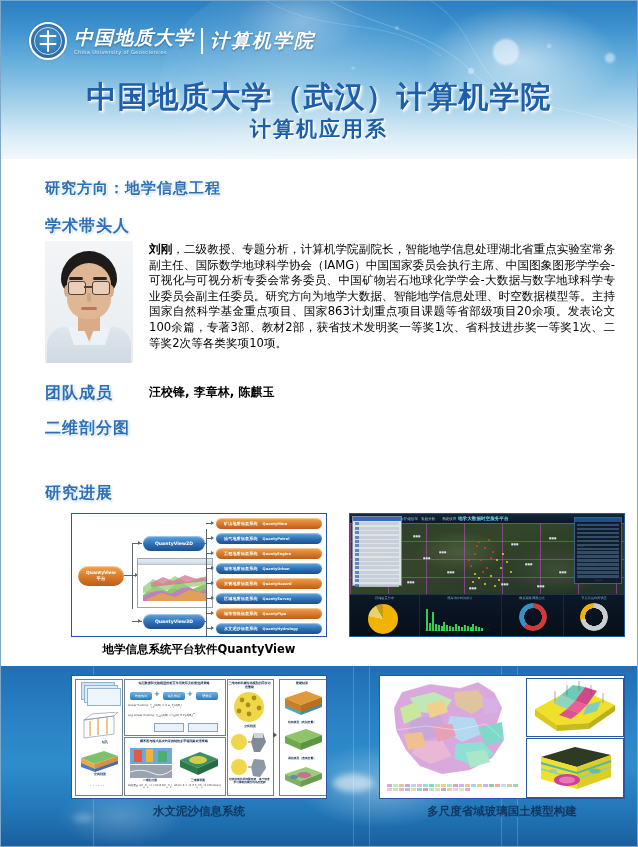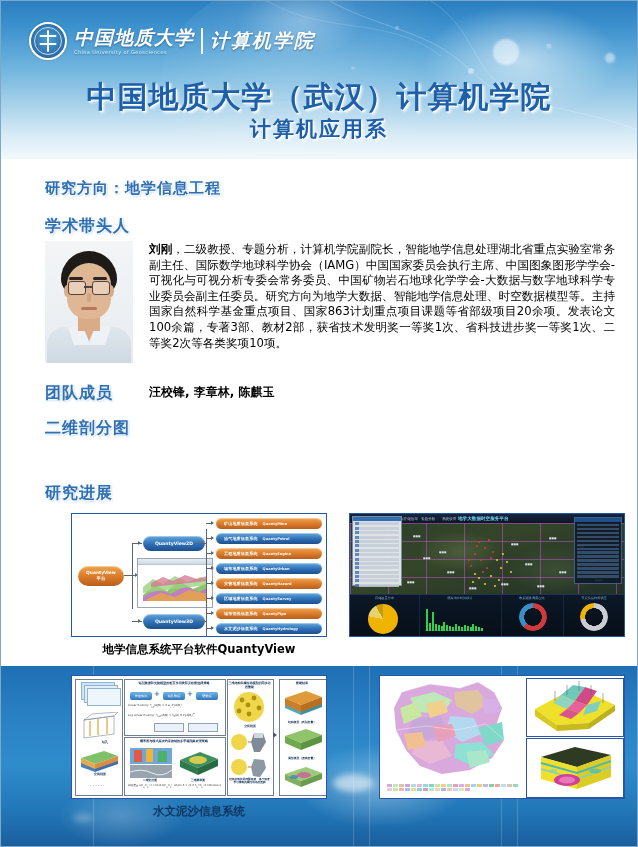--- a/index.html
+++ b/index.html
@@ -799,14 +799,15 @@
         <polygon points="50,28 84,16 84,38 50,50" fill="#dccd22"></polygon>
         <path d="M14,24 L50,34 L84,22" stroke="#4fb8b0" stroke-width="2" fill="none"></path>
         <path d="M14,30 L50,40 L84,28" stroke="#7fd0c8" stroke-width="1.4" fill="none"></path>
         <ellipse cx="40" cy="41" rx="13" ry="6" fill="#d0409a"></ellipse>
         <ellipse cx="40" cy="41" rx="8" ry="3.6" fill="#e878b8"></ellipse>
         <ellipse cx="68" cy="32" rx="6" ry="2.6" fill="#4fb8b0" opacity=".75"></ellipse>
         <ellipse cx="26" cy="32" rx="4" ry="2" fill="#7fd0c8" opacity=".7"></ellipse>
       </svg>
     </div>
   </div>
+  <div class="cap" id="cap4">多尺度省域玻璃国土模型构建</div>
 
 </div>
 
 </body></html>

